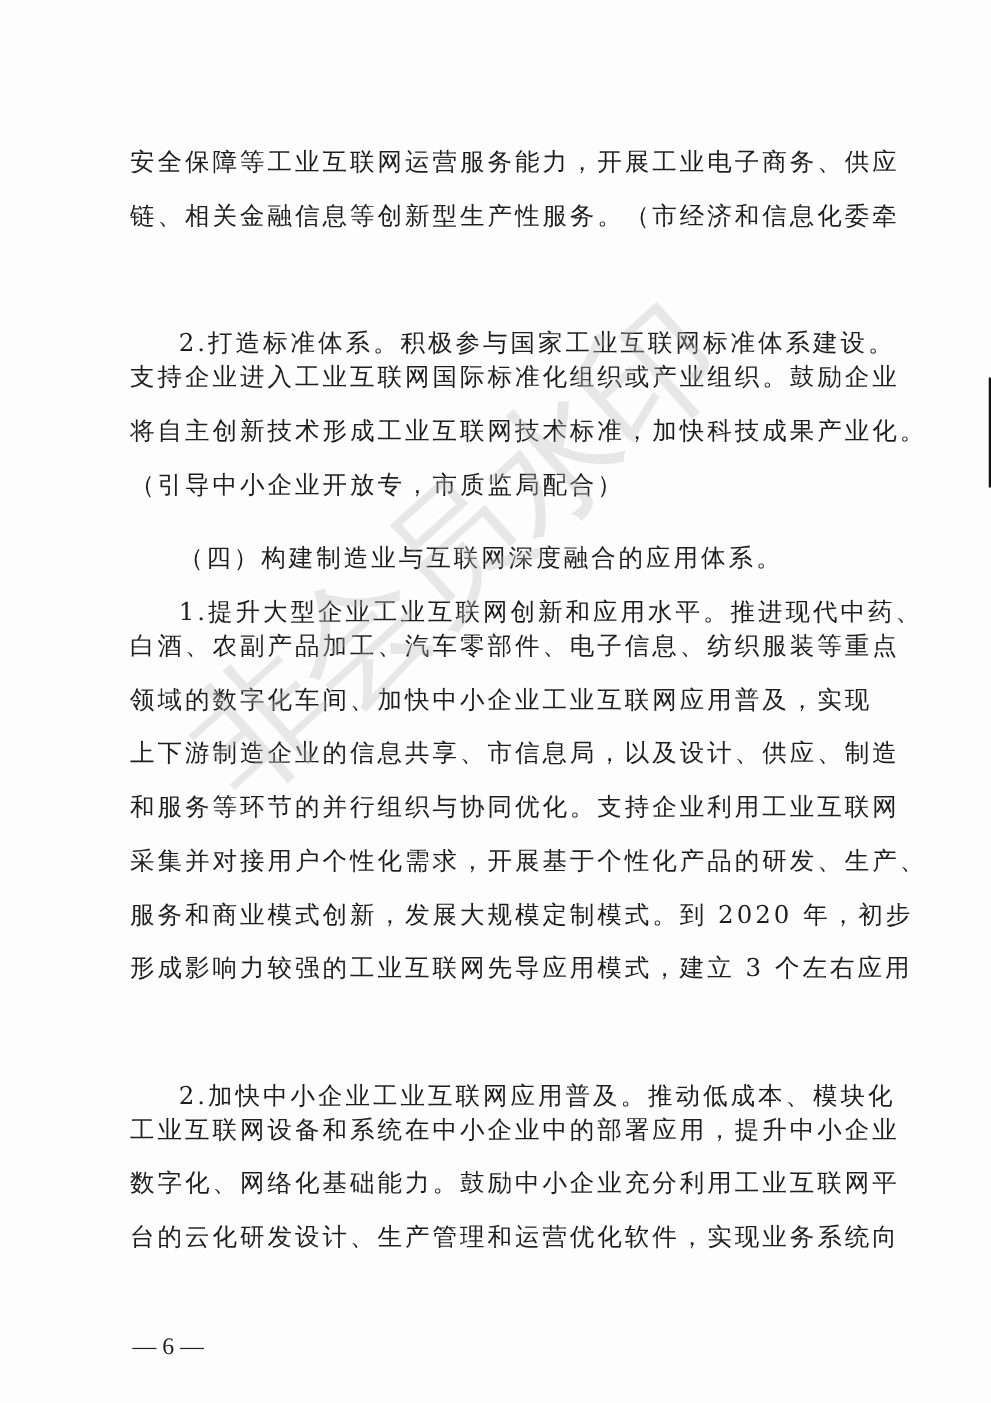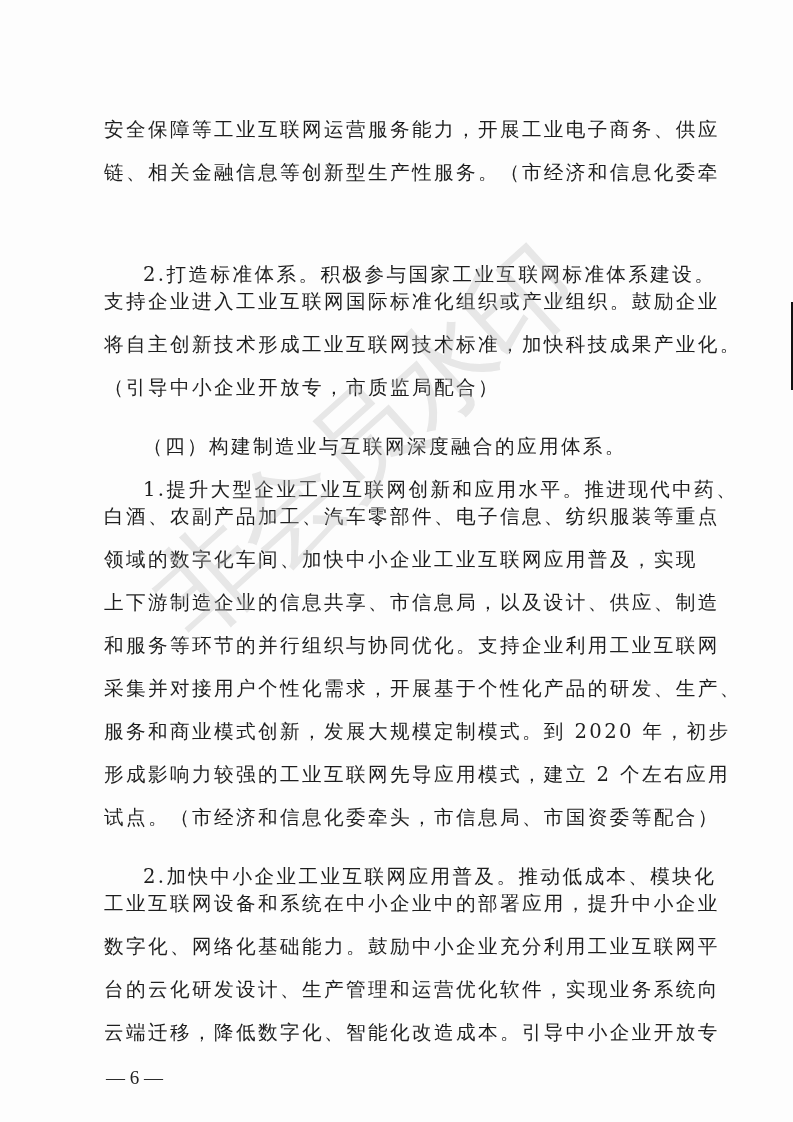--- a/index.html
+++ b/index.html
@@ -50,27 +50,25 @@
 
   <div class="line indent last" style="top:418px">（四）构建制造业与互联网深度融合的应用体系。</div>
 
   <div class="line indent" style="top:461px">1.提升大型企业工业互联网创新和应用水平。推进现代中药、</div>
   <div class="line" style="top:504px">白酒、农副产品加工、汽车零部件、电子信息、纺织服装等重点</div>
   <div class="line" style="top:547px">领域的数字化车间、加快中小企业工业互联网应用普及，实现</div>
   <div class="line" style="top:590px">上下游制造企业的信息共享、市信息局，以及设计、供应、制造</div>
   <div class="line" style="top:633px">和服务等环节的并行组织与协同优化。支持企业利用工业互联网</div>
   <div class="line" style="top:676px">采集并对接用户个性化需求，开展基于个性化产品的研发、生产、</div>
   <div class="line" style="top:719px">服务和商业模式创新，发展大规模定制模式。到 2020 年，初步</div>
-  <div class="line" style="top:762px">形成影响力较强的工业互联网先导应用模式，建立 2 个左右应用</div>
-  <div class="line" style="top:805px">试点。（市经济和信息化委牵头，市信息局、市国资委等配合）</div>
+  <div class="line" style="top:762px">形成影响力较强的工业互联网先导应用模式，建立 3 个左右应用</div>
 
   <div class="line indent" style="top:848px">2.加快中小企业工业互联网应用普及。推动低成本、模块化</div>
   <div class="line" style="top:891px">工业互联网设备和系统在中小企业中的部署应用，提升中小企业</div>
   <div class="line" style="top:977px">台的云化研发设计、生产管理和运营优化软件，实现业务系统向</div>
   <div class="line" style="top:934px">数字化、网络化基础能力。鼓励中小企业充分利用工业互联网平</div>
-  <div class="line" style="top:1020px">云端迁移，降低数字化、智能化改造成本。引导中小企业开放专</div>
 
   <div class="page-number" style="top:1066px">— 6 —</div>
 
   <div class="edge-mark"></div>
 
   <div class="watermark">非会员水印</div>
 </div>
 
 </body></html>

